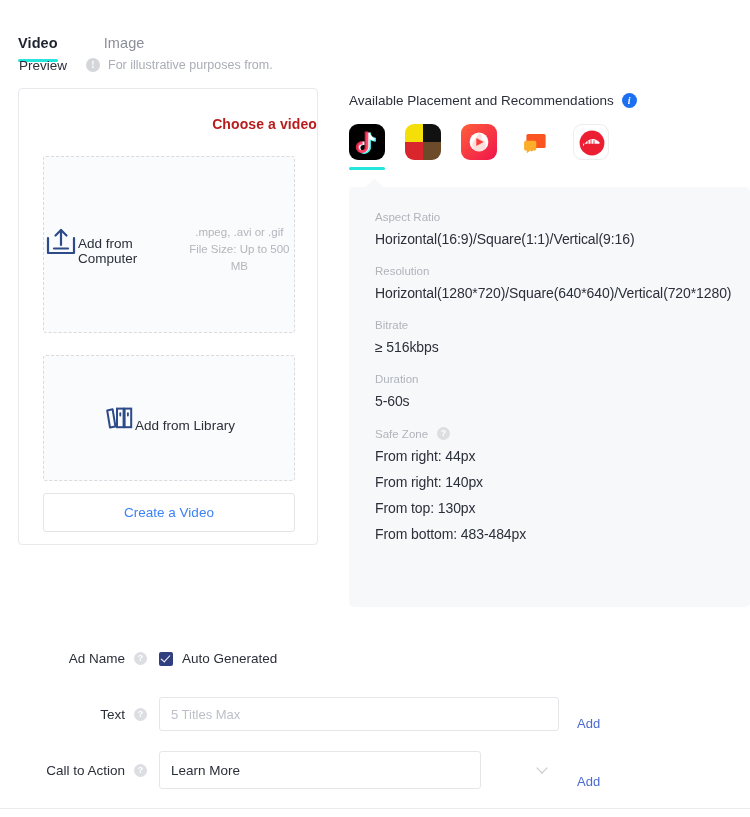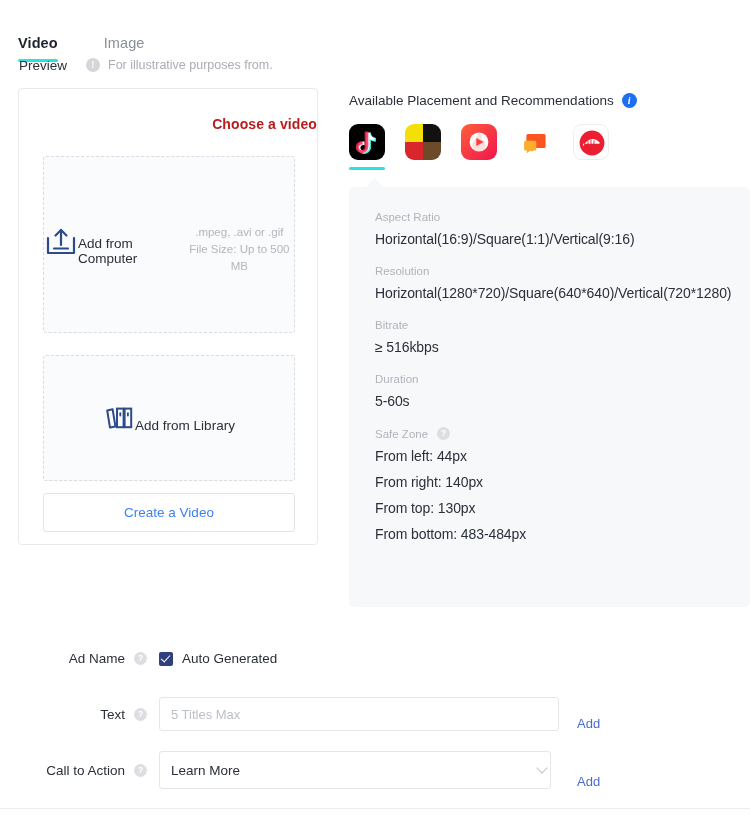--- a/index.html
+++ b/index.html
@@ -201,21 +201,21 @@
     width: 400px; height: 34px;
     border: 1px solid #e4e6ea; border-radius: 3px;
     background: #ffffff; padding: 0 11px;
     font-size: 13px; color: #2b2f3a;
     font-family: "Liberation Sans", sans-serif;
     outline: none;
   }
   .text-input::placeholder { color: #bcc0c7; }
   .select-wrap { position: relative; width: 400px; height: 38px; }
   .select-box {
-    width: 392px; height: 38px;
+    width: 322px; height: 38px;
     border: 1px solid #e4e6ea; border-radius: 3px;
     background: #ffffff;
     display: flex; align-items: center;
     padding: 0 11px; font-size: 13.5px; color: #2b2f3a;
     cursor: pointer;
   }
   .chev {
     position: absolute; right: 13px; top: 50%;
     width: 8px; height: 8px; margin-top: -6px;
     border: solid #c2c6cd; border-width: 0 1.4px 1.4px 0;
@@ -365,21 +365,21 @@
 
       <div class="spec-label">
         <span>Duration</span>
       </div>
       <div class="spec-value">5-60s</div>
 
       <div class="spec-label">
         <span>Safe Zone</span>
         <span class="q-icon">?</span>
       </div>
-      <div class="spec-value sz">From left: 44px</div>
+      <div class="spec-value sz">From right: 44px</div>
       <div class="spec-value sz">From right: 140px</div>
       <div class="spec-value sz">From top: 130px</div>
       <div class="spec-value last">From bottom: 483-484px</div>
 
     </div>
   </div>
 
   <div class="form-area">
 
     <div class="frow">

